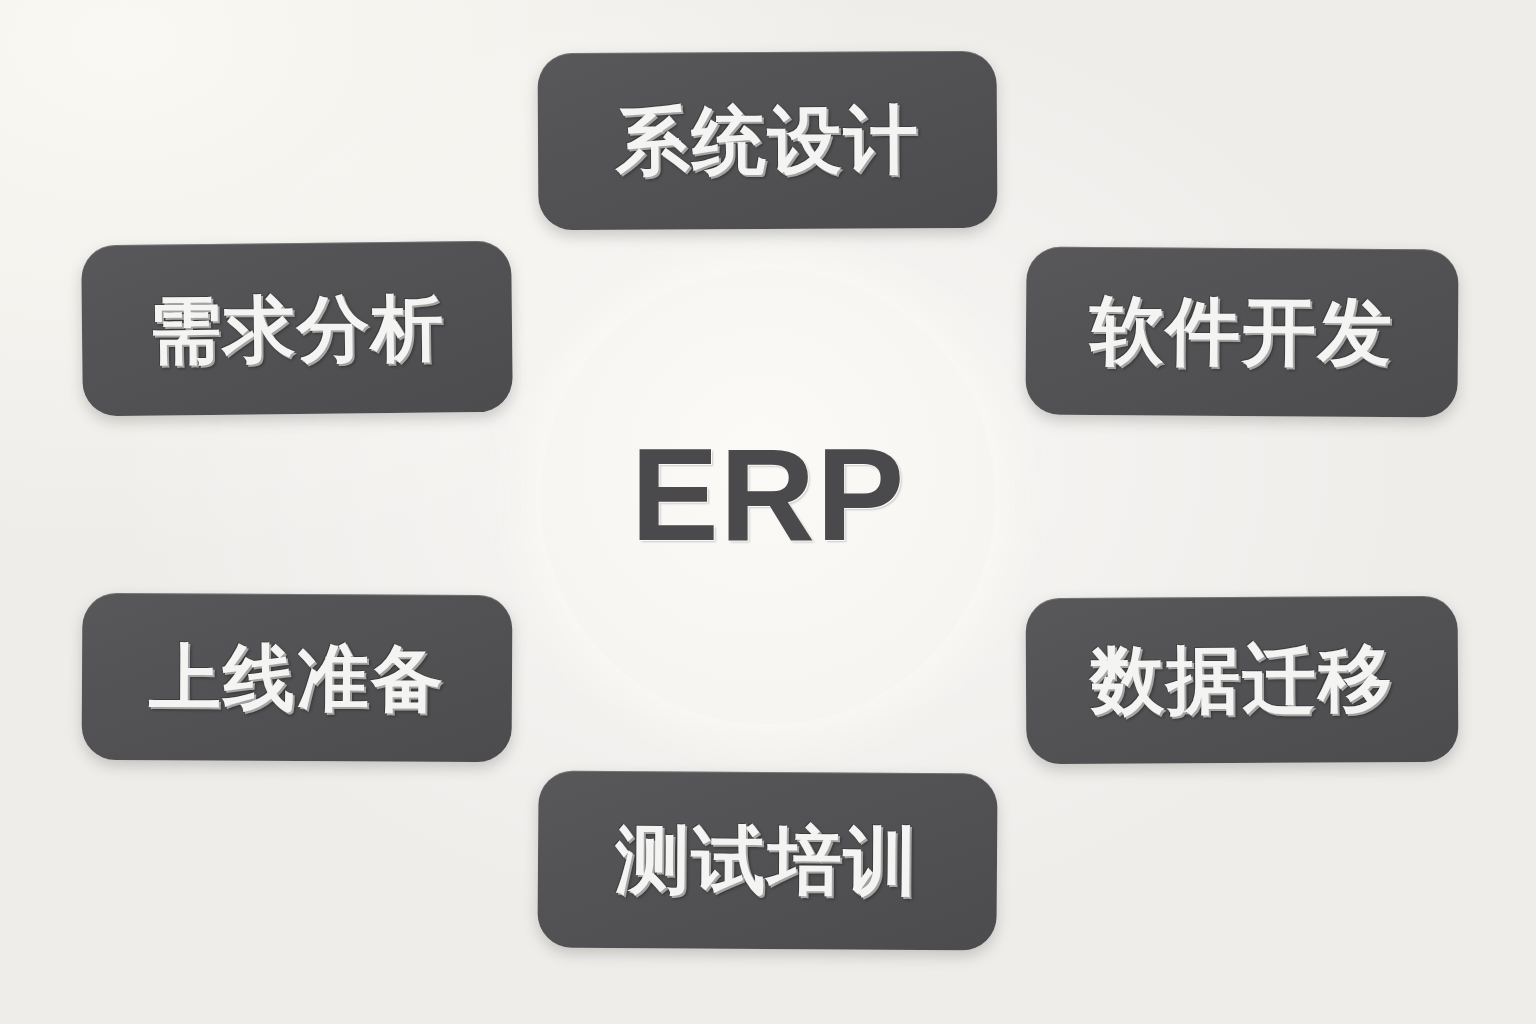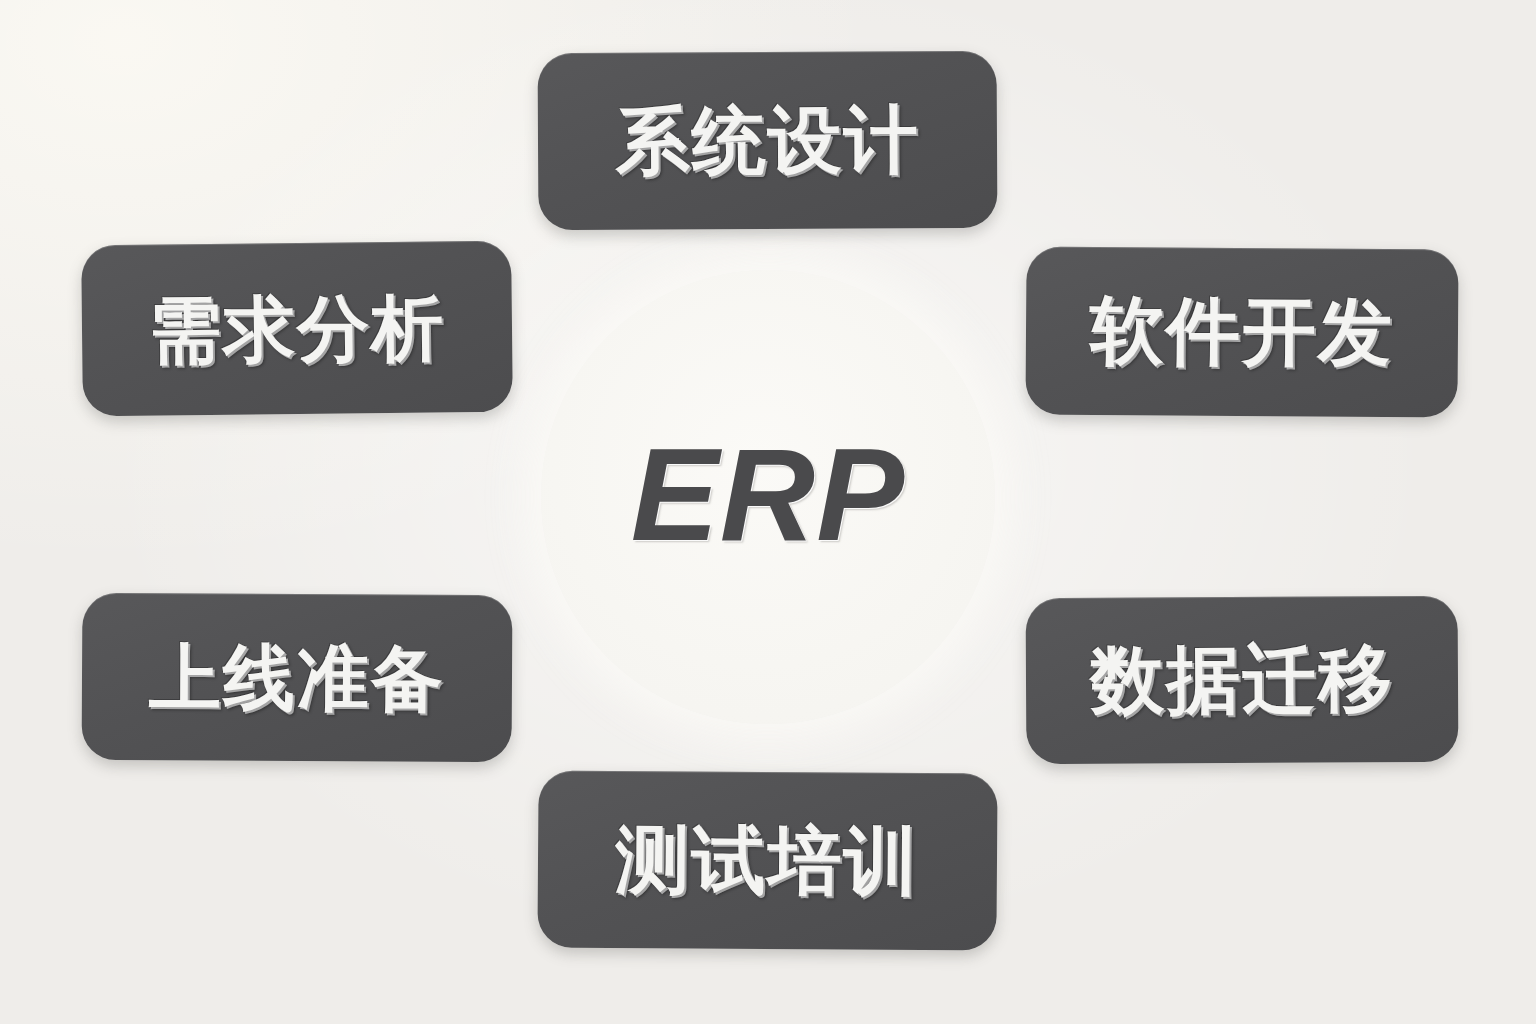--- a/index.html
+++ b/index.html
@@ -35,21 +35,20 @@
     top: 270px;
     width: 454px;
     height: 454px;
     border-radius: 50%;
     background: radial-gradient(circle at 48% 42%, #fbfaf7 0%, #f7f6f2 58%, #f4f3ef 100%);
     display: flex;
     flex-direction: column;
     align-items: center;
     justify-content: center;
     box-shadow: 0 0 40px 18px rgba(250,249,246,0.85);
-    font-style: italic;
   }
   .hub-title {
     font-size: 132px;
     font-weight: 700;
     letter-spacing: 1px;
     line-height: 1;
     color: #4a4a4c;
     text-shadow: 1px 1px 0 rgba(255,255,255,0.9), 2px 2px 2px rgba(120,118,114,0.35);
     margin: 0 0 4px 0;
   }

